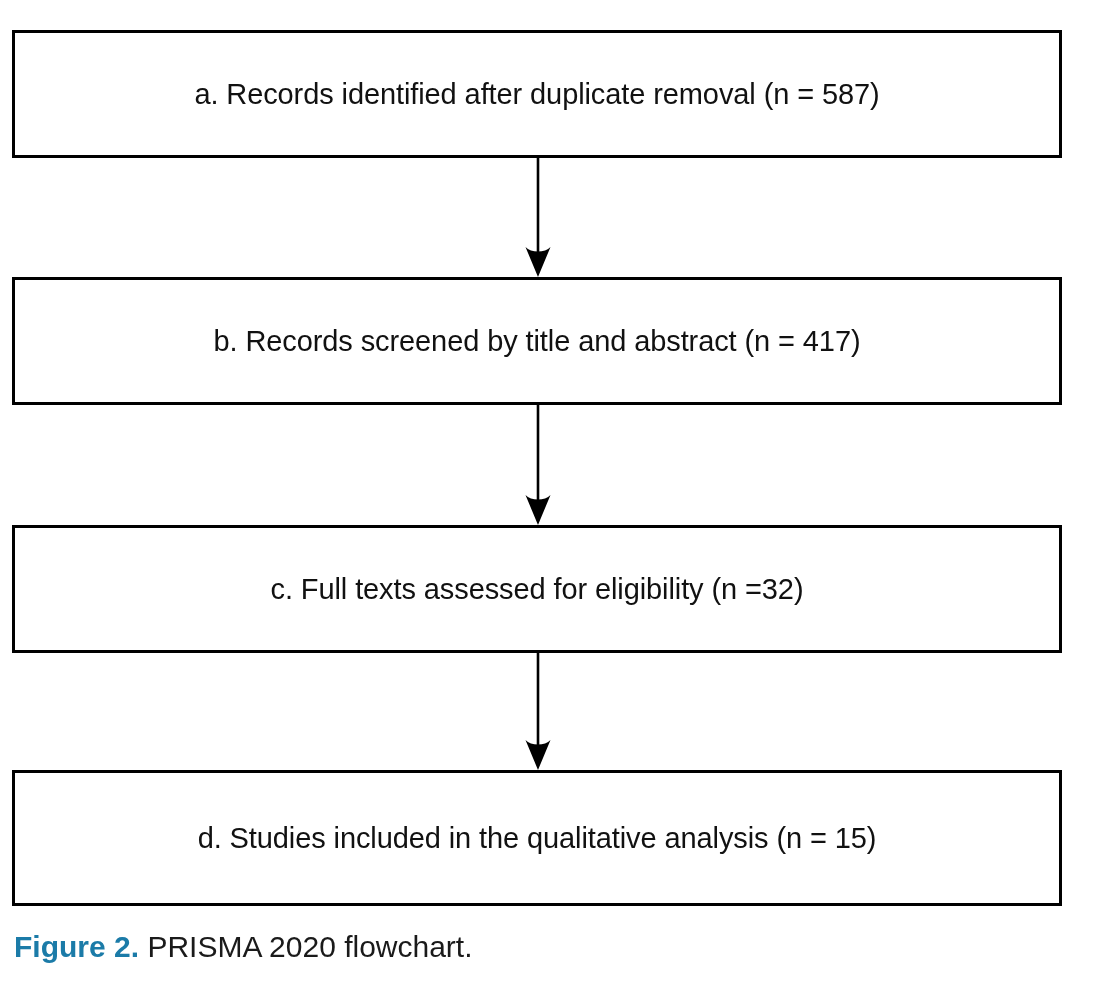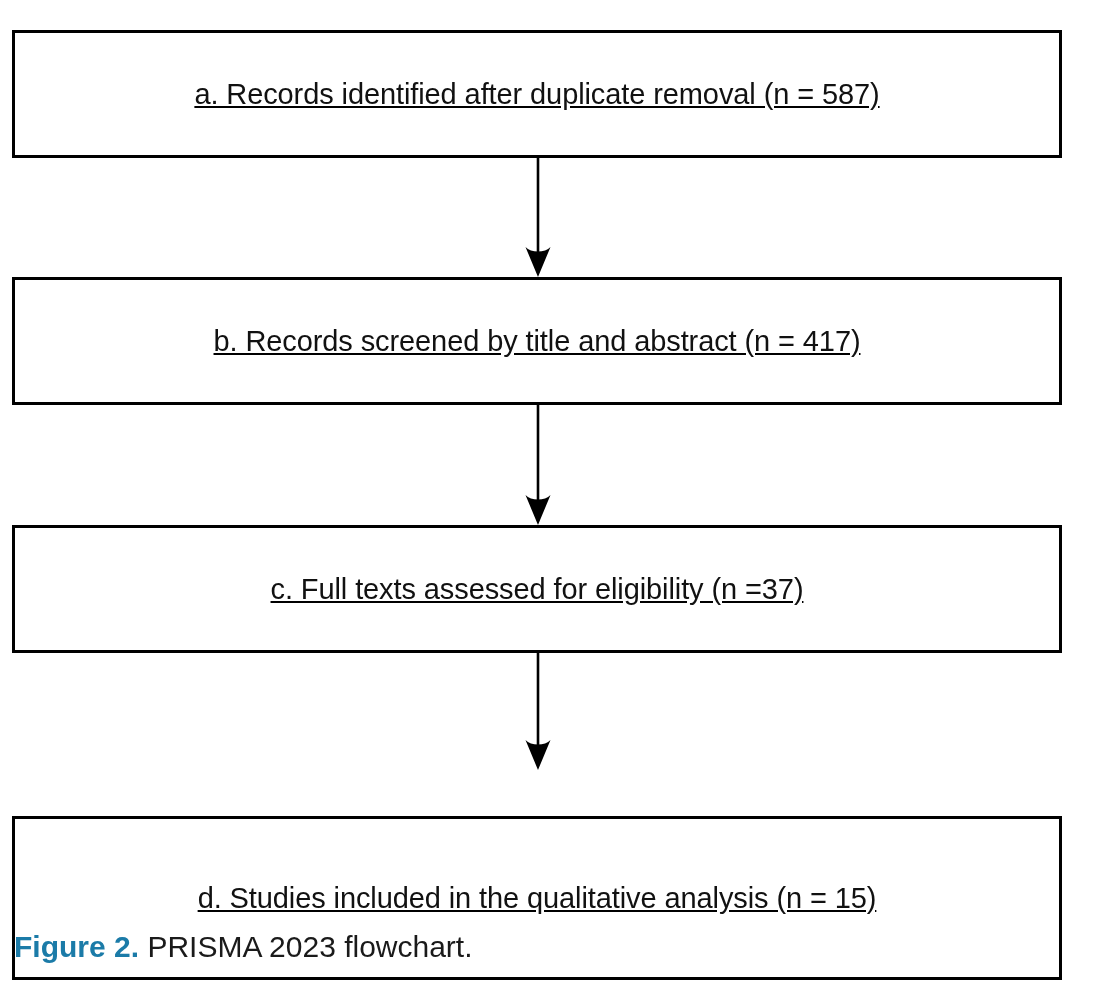--- a/index.html
+++ b/index.html
@@ -26,36 +26,35 @@
   .flow-box {
     position: absolute;
     left: 12px;
     width: 1050px;            
     box-sizing: border-box;
     border: 3px solid #000000;
     background: #ffffff;
     display: flex;
     align-items: center;
     justify-content: center;
-    text-decoration: underline;
   }
   .flow-box-label {
     font-family: "Liberation Sans", sans-serif;
     font-size: 29px;
     line-height: 1.2;
     color: #111111;
     letter-spacing: -0.1px;
     text-align: center;
     white-space: nowrap;
   }
 
   #box-a { top: 30px;  height: 128px; }
   #box-b { top: 277px; height: 128px; }
   #box-c { top: 525px; height: 128px; }
-  #box-d { top: 770px; height: 164px; margin-top: 46px; }
+  #box-d { top: 770px; height: 136px; }
 
   
   .connector-arrow {
     position: absolute;
     left: 524px;   
     width: 28px;
     overflow: visible;
   }
   #arrow-a-b { top: 158px; height: 119px; }
   #arrow-b-c { top: 405px; height: 120px; }
@@ -104,29 +103,29 @@
   </div>
 
   <div class="connector-arrow" id="arrow-b-c">
     <svg viewBox="0 0 28 120" preserveAspectRatio="none" aria-hidden="true">
       <line x1="14" y1="0" x2="14" y2="97" stroke="#000000" stroke-width="2.6"></line>
       <path d="M 14 120 L 1.5 90 C 7 96 21 96 26.5 90 Z" fill="#000000"></path>
     </svg>
   </div>
 
   <div class="flow-box" id="box-c">
-    <span class="flow-box-label">c. Full texts assessed for eligibility (n =37)</span>
+    <span class="flow-box-label">c. Full texts assessed for eligibility (n =32)</span>
   </div>
 
   <div class="connector-arrow" id="arrow-c-d">
     <svg viewBox="0 0 28 117" preserveAspectRatio="none" aria-hidden="true">
       <line x1="14" y1="0" x2="14" y2="94" stroke="#000000" stroke-width="2.6"></line>
       <path d="M 14 117 L 1.5 87 C 7 93 21 93 26.5 87 Z" fill="#000000"></path>
     </svg>
   </div>
 
   <div class="flow-box" id="box-d">
     <span class="flow-box-label">d. Studies included in the qualitative analysis (n = 15)</span>
   </div>
 
-  <div id="figure-caption"><span class="caption-label">Figure 2.</span><span class="caption-text"> </span><span class="caption-text">PRISMA 2023 flowchart.</span></div>
+  <div id="figure-caption"><span class="caption-label">Figure 2.</span><span class="caption-text"> </span><span class="caption-text">PRISMA 2020 flowchart.</span></div>
 
 </div>
 
 </body></html>

